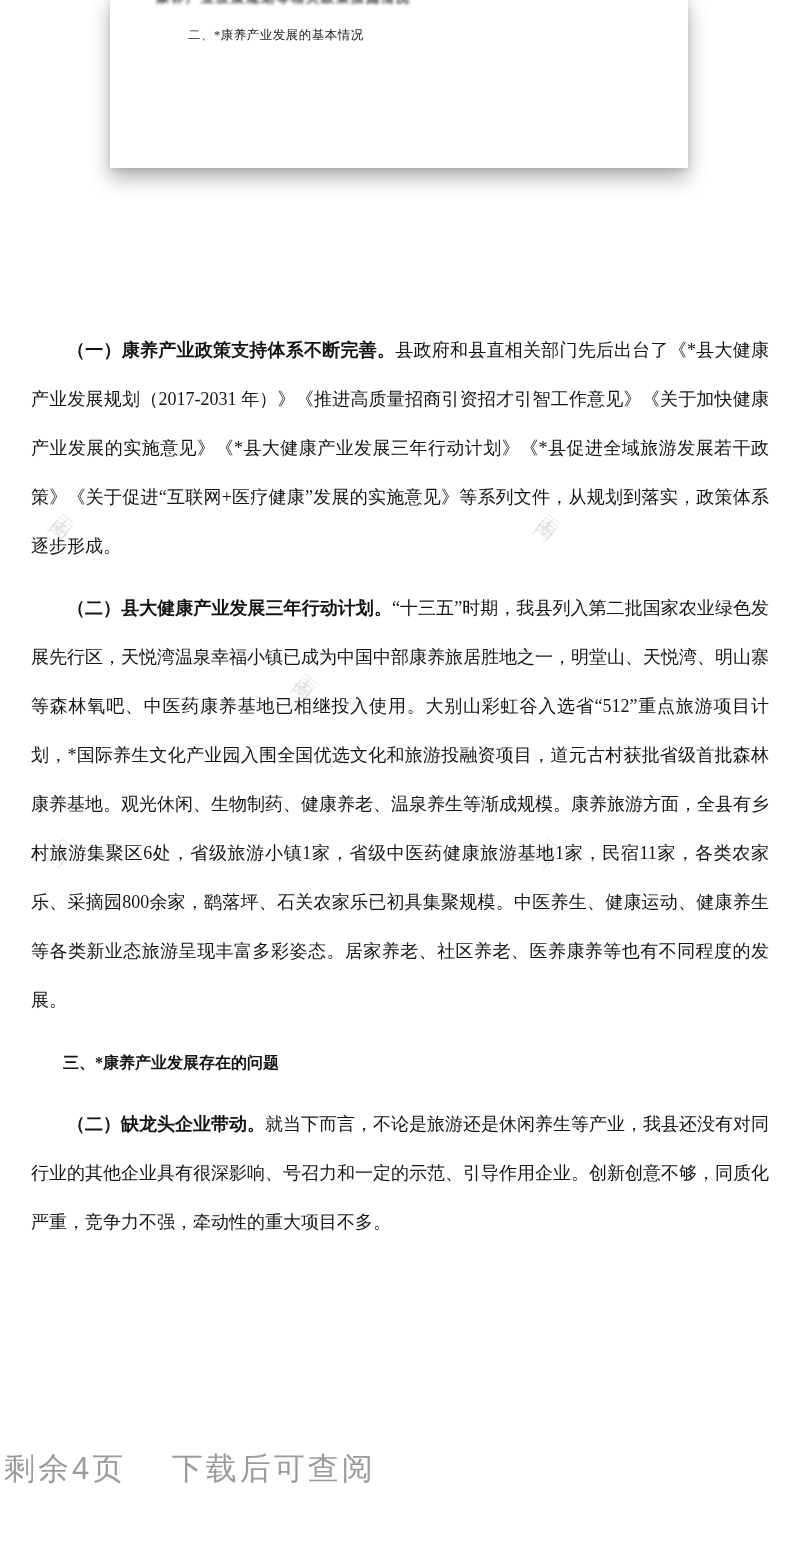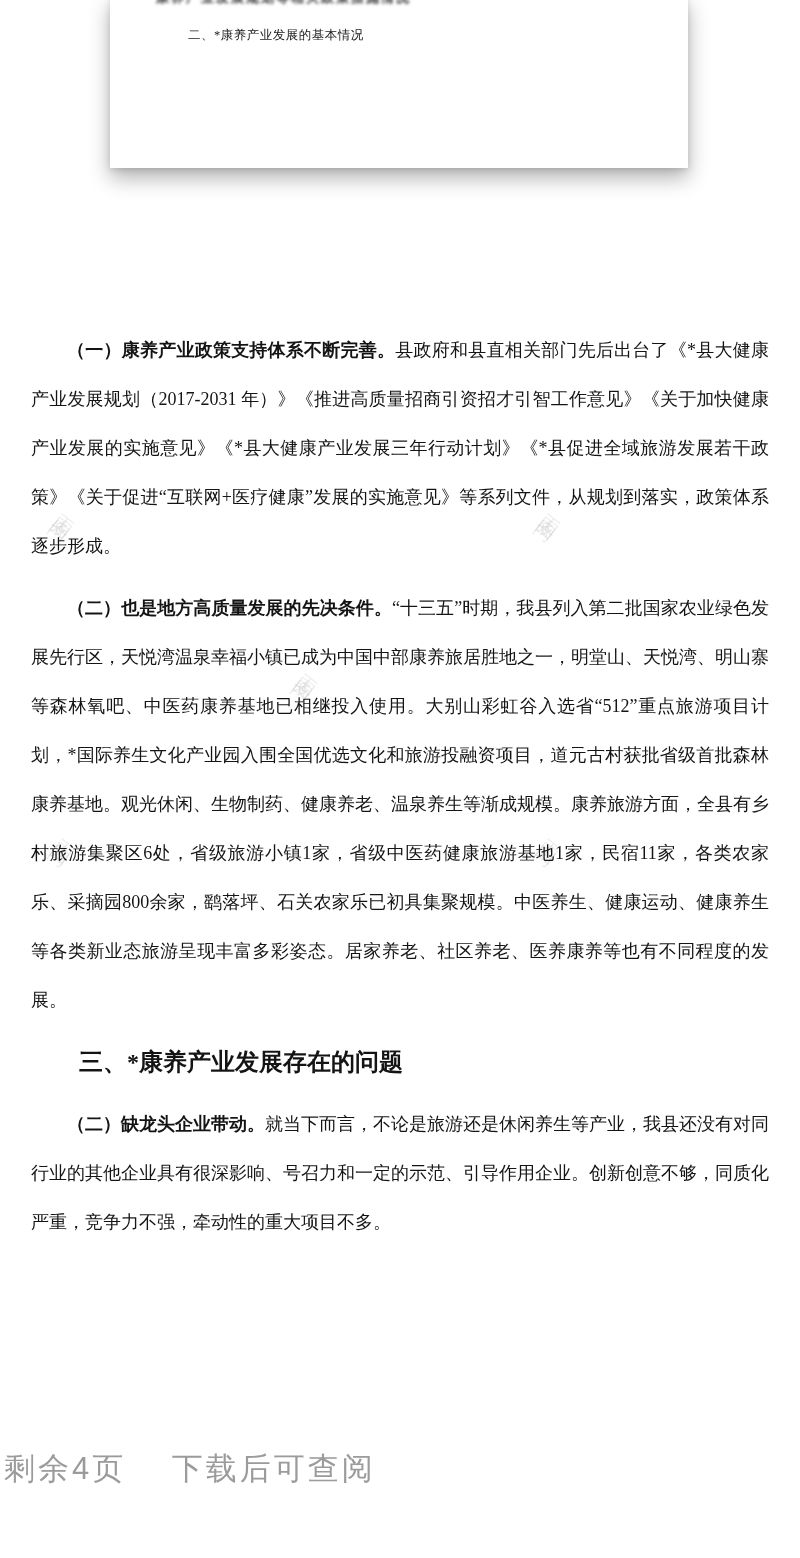--- a/index.html
+++ b/index.html
@@ -70,21 +70,21 @@
     line-height: 49px;
     text-align: justify;
     color: #141414;
   }
   .content p {
     text-indent: 2em;
     margin: 0 0 13px 0;
   }
   .content p b { font-weight: bold; margin-top: 28px; }
   .content h3 {
-    font-size: 24px;
+    font-size: 16px;
     font-weight: bold;
     text-indent: 2em;
     line-height: 49px;
     margin: 0 0 13px 0;
   }
 
   
   .footer-note {
     position: absolute;
     top: 1448px;
@@ -107,21 +107,21 @@
 
 <span class="wm" style="left:548px; top:505px;">工图网</span>
 <span class="wm" style="left:62px;  top:505px;">工图网</span>
 <span class="wm" style="left:305px; top:665px;">工图网</span>
 <span class="wm" style="left:548px; top:830px;">工图网</span>
 <span class="wm" style="left:62px;  top:830px;">工图网</span>
 
 <div class="content">
   <p><b>（一）康养产业政策支持体系不断完善。</b><span>县政府和县直相关部门先后出台了《*县大健康产业发展规划（2017-2031 年）》《推进高质量招商引资招才引智工作意见》《关于加快健康产业发展的实施意见》《*县大健康产业发展三年行动计划》《*县促进全域旅游发展若干政策》《关于促进“互联网+医疗健康”发展的实施意见》等系列文件，从规划到落实，政策体系逐步形成。</span></p>
 
-  <p><b>（二）也是地方高质量发展的先决条件。</b><span>“十三五”时期，我县列入第二批国家农业绿色发展先行区，天悦湾温泉幸福小镇已成为中国中部康养旅居胜地之一，明堂山、天悦湾、明山寨等森林氧吧、中医药康养基地已相继投入使用。大别山彩虹谷入选省“512”重点旅游项目计划，*国际养生文化产业园入围全国优选文化和旅游投融资项目，道元古村获批省级首批森林康养基地。观光休闲、生物制药、健康养老、温泉养生等渐成规模。康养旅游方面，全县有乡村旅游集聚区6处，省级旅游小镇1家，省级中医药健康旅游基地1家，民宿11家，各类农家乐、采摘园800余家，鹞落坪、石关农家乐已初具集聚规模。中医养生、健康运动、健康养生等各类新业态旅游呈现丰富多彩姿态。居家养老、社区养老、医养康养等也有不同程度的发展。</span></p>
+  <p><b>（二）县大健康产业发展三年行动计划。</b><span>“十三五”时期，我县列入第二批国家农业绿色发展先行区，天悦湾温泉幸福小镇已成为中国中部康养旅居胜地之一，明堂山、天悦湾、明山寨等森林氧吧、中医药康养基地已相继投入使用。大别山彩虹谷入选省“512”重点旅游项目计划，*国际养生文化产业园入围全国优选文化和旅游投融资项目，道元古村获批省级首批森林康养基地。观光休闲、生物制药、健康养老、温泉养生等渐成规模。康养旅游方面，全县有乡村旅游集聚区6处，省级旅游小镇1家，省级中医药健康旅游基地1家，民宿11家，各类农家乐、采摘园800余家，鹞落坪、石关农家乐已初具集聚规模。中医养生、健康运动、健康养生等各类新业态旅游呈现丰富多彩姿态。居家养老、社区养老、医养康养等也有不同程度的发展。</span></p>
 
   <h3>三、*康养产业发展存在的问题</h3>
 
 
   <p><b>（二）缺龙头企业带动。</b><span>就当下而言，不论是旅游还是休闲养生等产业，我县还没有对同行业的其他企业具有很深影响、号召力和一定的示范、引导作用企业。创新创意不够，同质化严重，竞争力不强，牵动性的重大项目不多。</span></p>
 </div>
 
 <div class="footer-note">剩余4页　 下载后可查阅</div>
 
 </body></html>

